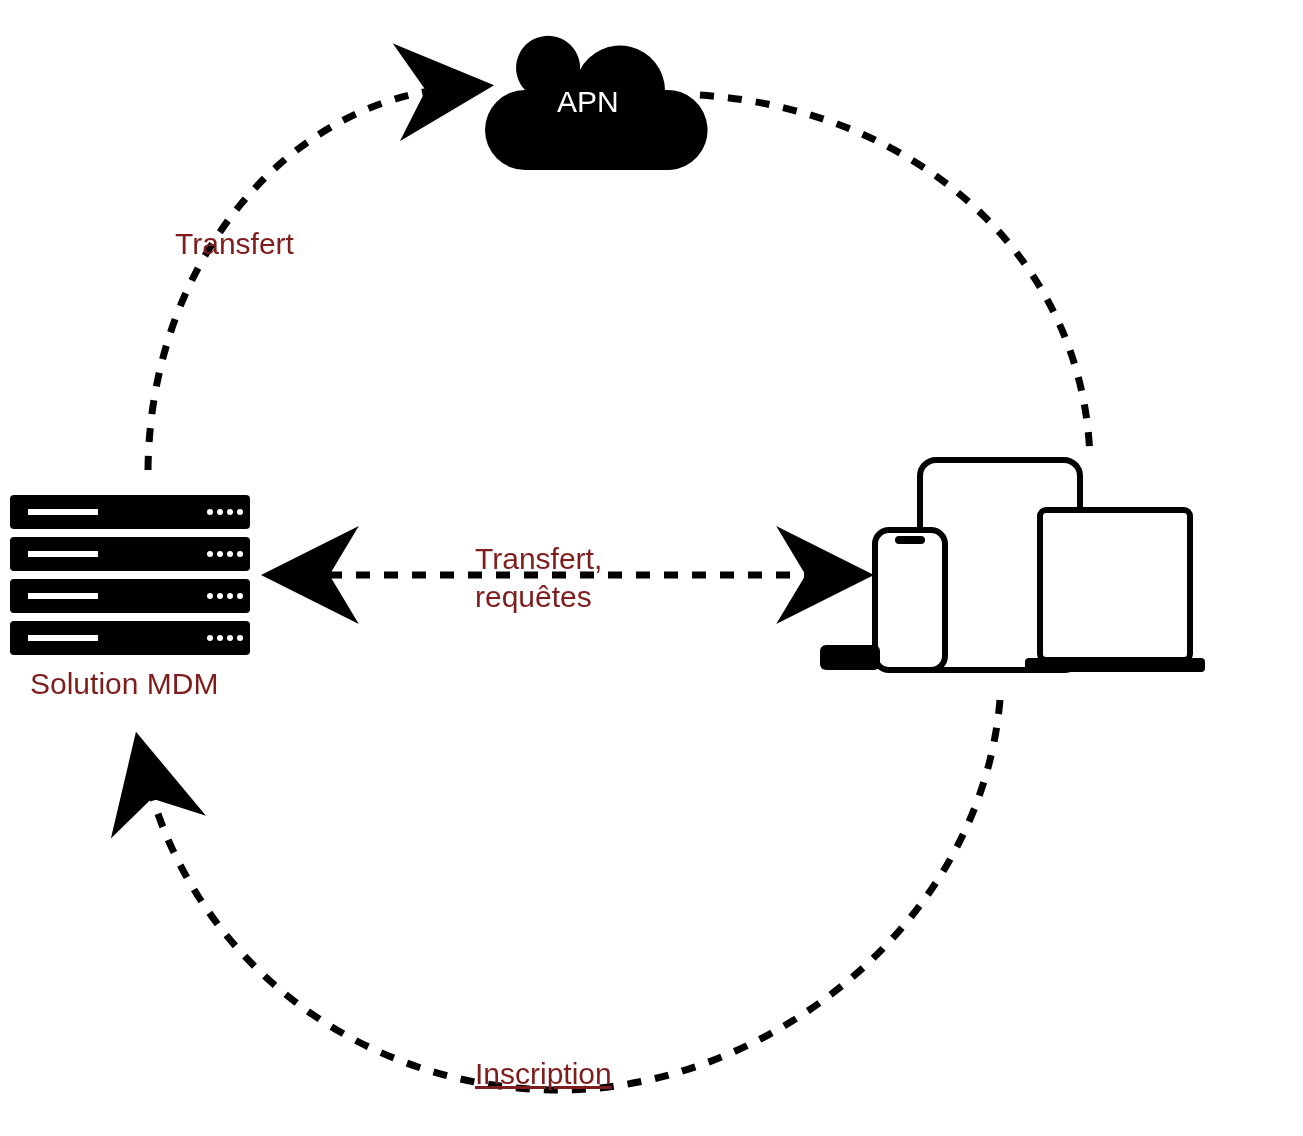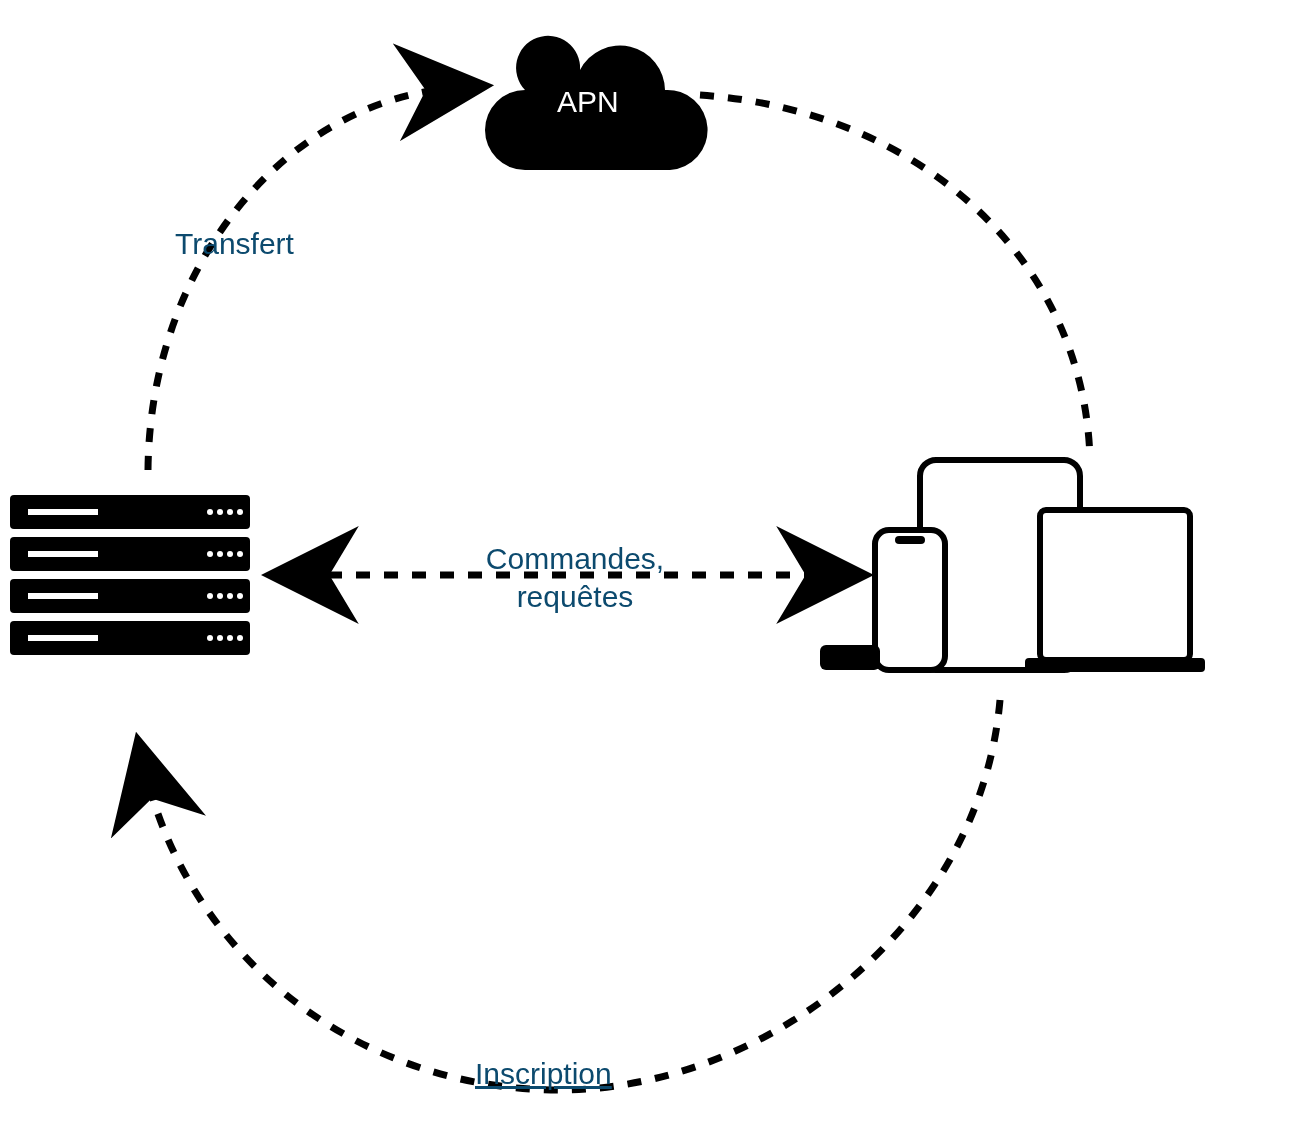--- a/index.html
+++ b/index.html
@@ -1,18 +1,18 @@
 <!DOCTYPE html>
 <html><head>
 <meta charset="utf-8">
 <style>
   html,body{margin:0;padding:0;background:#fff;font-family:-apple-system,Helvetica,Arial,sans-serif;}
   .stage{position:relative;width:1303px;height:1136px;}
   svg{position:absolute;top:0;left:0;}
-  .label{position:absolute;font-size:30px;color:#0c4a6e;line-height:1.25;white-space:pre;text-align:center;}
+  .label{position:absolute;font-size:30px;color:#7f1d1d;line-height:1.25;white-space:pre;}
   .cloud-label{position:absolute;font-size:30px;color:#fff;}
 </style>
 </head>
 <body>
 
 <div class="stage">
 
   <svg width="1303" height="1136" viewBox="0 0 1303 1136">
     <defs>
       <marker id="arrow" viewBox="0 0 20 20" refX="12" refY="10" markerWidth="14" markerHeight="14" orient="auto-start-reverse">
@@ -93,21 +93,22 @@
         <rect x="75" y="76" width="30" height="8" rx="4" fill="#000"></rect>
       </g>
 
       <rect x="0" y="185" width="60" height="25" rx="6" fill="#000"></rect>
     </g>
 
   </svg>
 
   <div class="cloud-label" style="left:557px; top:85px;">APN</div>
 
+  <div class="label" style="left:30px; top:665px;">Solution MDM</div>
 
   <div class="label" style="left:175px; top:225px;">Transfert</div>
 
-  <div class="label" style="left:475px; top:540px; width:200px;">Commandes,
+  <div class="label" style="left:475px; top:540px; width:200px;">Transfert,
 requêtes</div>
 
   <div class="label" style="left:475px; top:1055px;text-decoration:underline;">Inscription</div>
 
 </div>
 
 </body></html>

